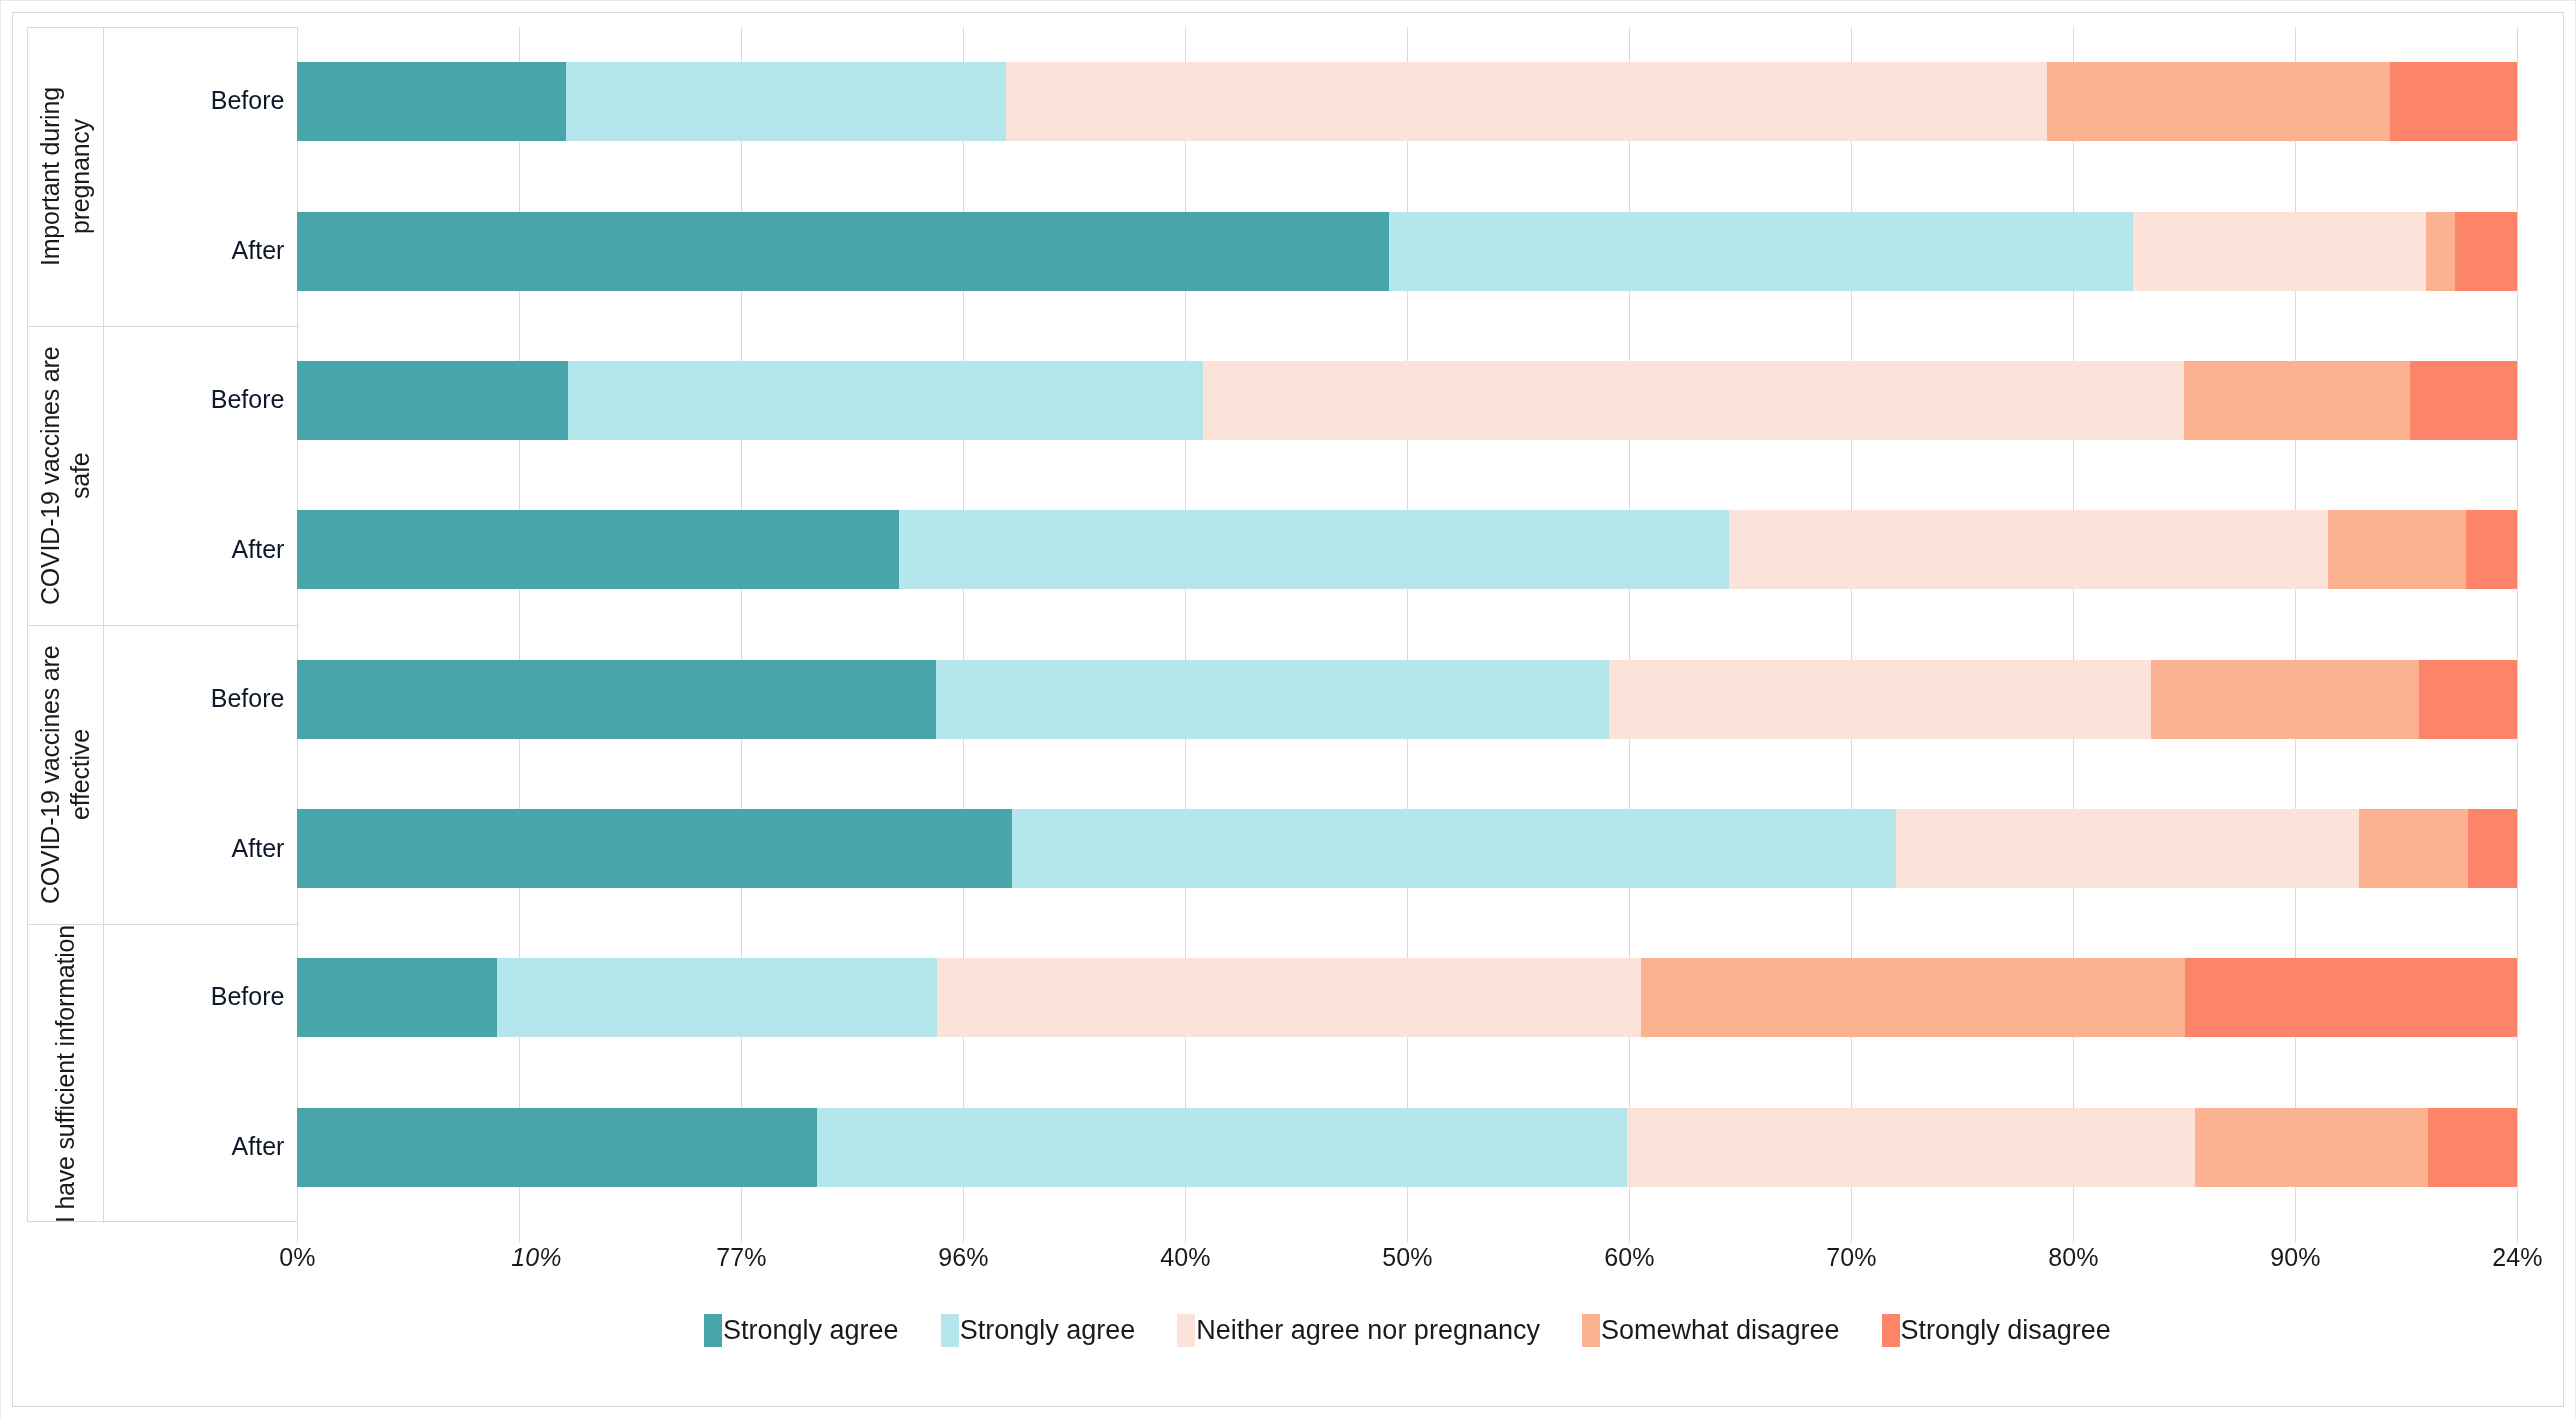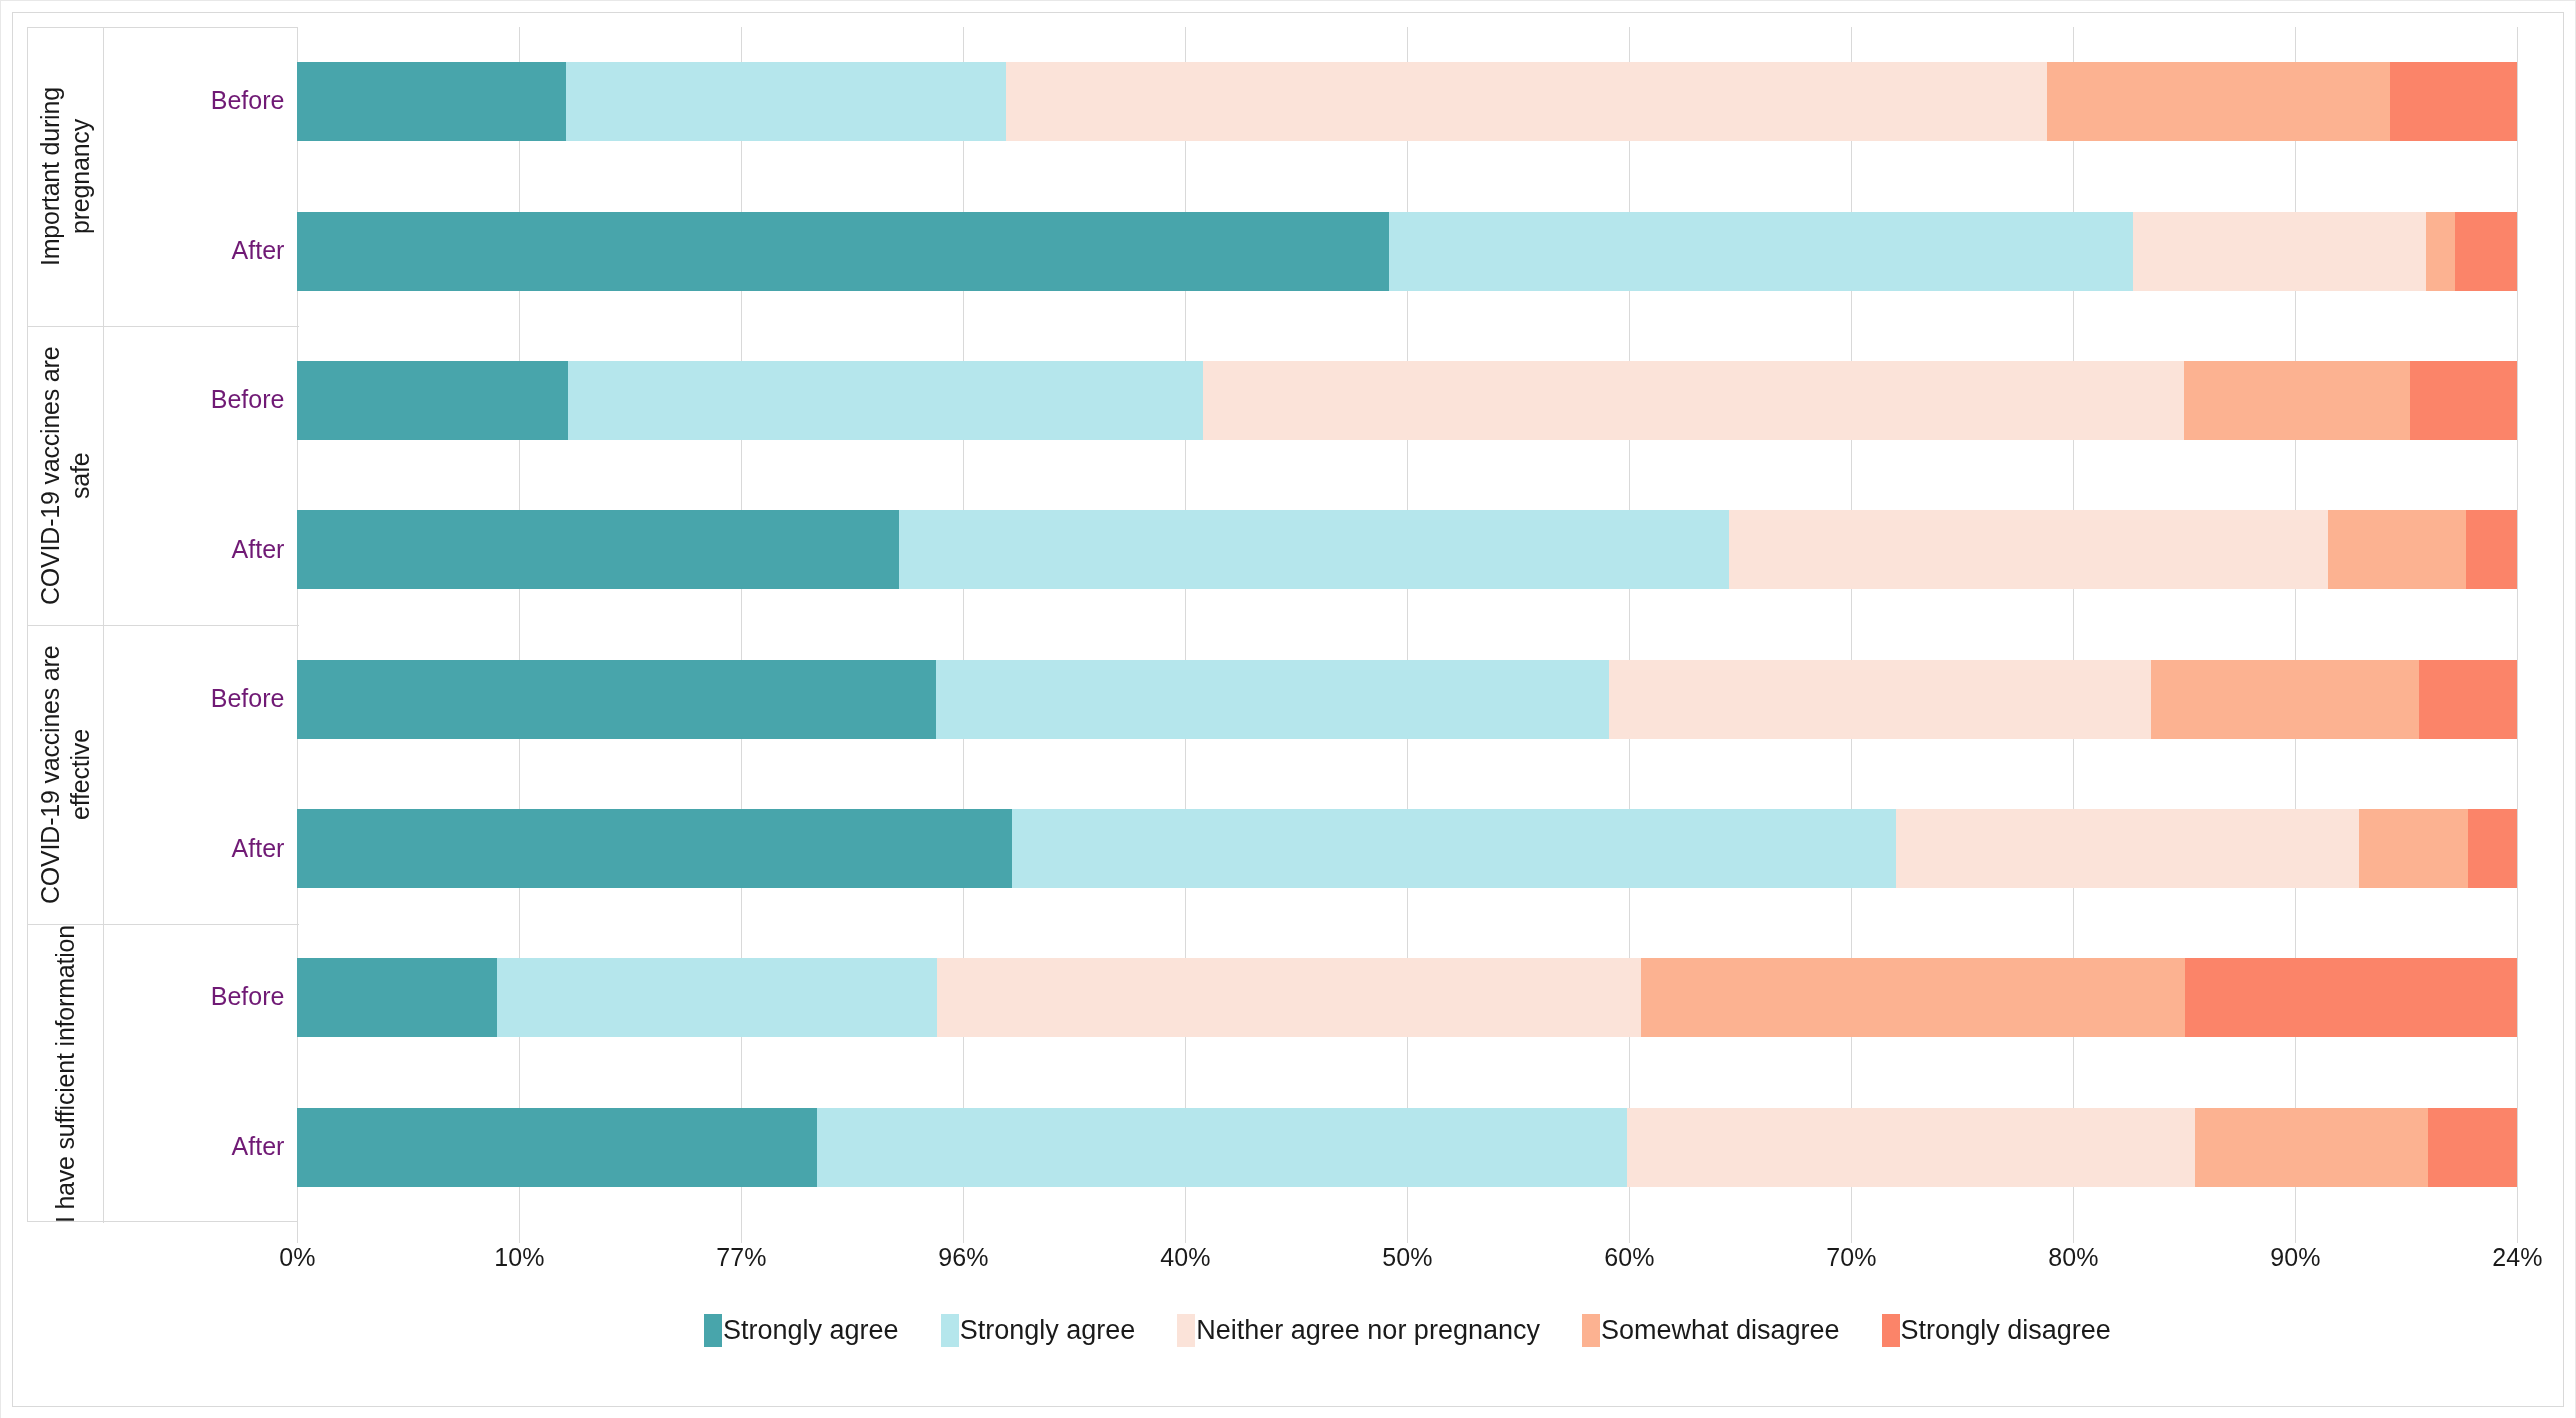--- a/index.html
+++ b/index.html
@@ -16,21 +16,21 @@
   .group{position:absolute;left:0;width:271px;box-sizing:border-box;
          border-bottom:0.8px solid #d9d9d9;display:flex;}
   .group:last-child{border-bottom:none;}
   .group-label{width:75px;display:flex;align-items:center;justify-content:center;
                box-sizing:border-box;}
   .group-label span{writing-mode:vertical-rl;transform:rotate(180deg);
                font-size:25px;color:#1a1a1a;text-align:center;line-height:1.18;
                letter-spacing:-0.2px;}
   .tick-labels{flex:1;position:relative;border-left:0.8px solid #d9d9d9;}
   .tick-label{position:absolute;left:0;right:14.7px;text-align:right;
-              font-size:25px;color:#701a75;}
+              font-size:25px;color:#0f172a;}
 
   .panel{position:absolute;left:285px;top:14.7px;width:2220px;height:1195px;}
   .gridlines{position:absolute;inset:0;}
   .gline{position:absolute;top:0;bottom:0;width:0.8px;background:#d9d9d9;}
   .gline.zero{background:#d9d9d9;}
 
   .bars{position:absolute;inset:0;}
   .bar{position:absolute;left:0;height:79px;display:flex;}
   .seg{height:100%;}
 
@@ -165,21 +165,21 @@
             <div class="seg" style="width: 233px; background: rgb(252, 178, 145);"></div>
             <div class="seg" style="width: 89px; background: rgb(251, 132, 105);"></div>
           </div>
         </div>
     </div>
 
     <div class="xaxis" id="xaxis">
         <div class="xtick" style="left: 0px;"></div>
         <div class="xlab" style="left: 0px;">0%</div>
         <div class="xtick" style="left: 222px;"></div>
-        <div class="xlab" style="left: 222px;">10%</div>
+        <div class="xlab" style="left: 239px; font-style: italic;">10%</div>
         <div class="xtick" style="left: 444px;"></div>
         <div class="xlab" style="left: 444px;">77%</div>
         <div class="xtick" style="left: 666px;"></div>
         <div class="xlab" style="left: 666px;">96%</div>
         <div class="xtick" style="left: 888px;"></div>
         <div class="xlab" style="left: 888px;">40%</div>
         <div class="xtick" style="left: 1110px;"></div>
         <div class="xlab" style="left: 1110px;">50%</div>
         <div class="xtick" style="left: 1332px;"></div>
         <div class="xlab" style="left: 1332px;">60%</div>

